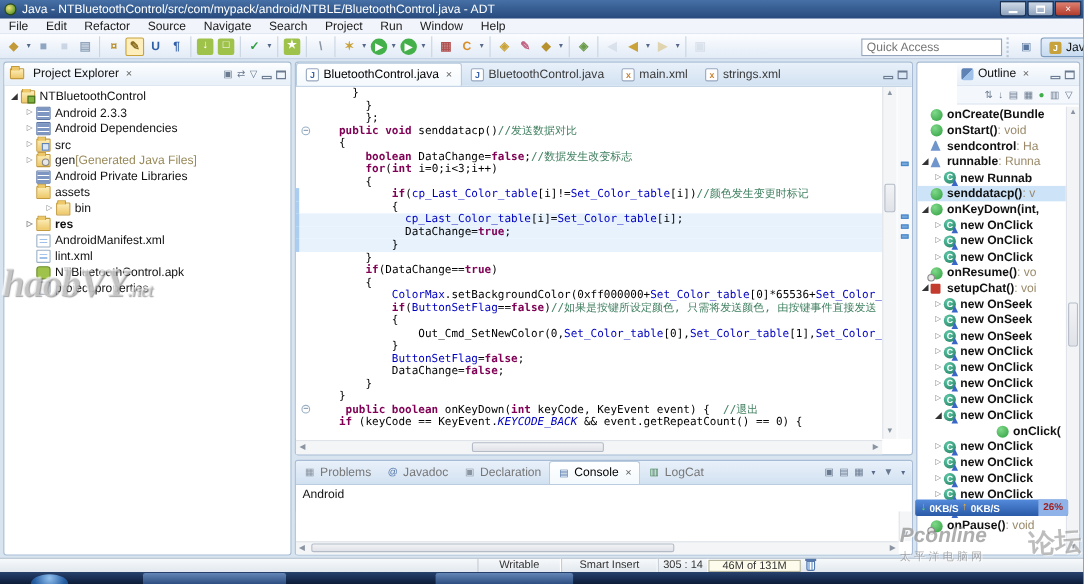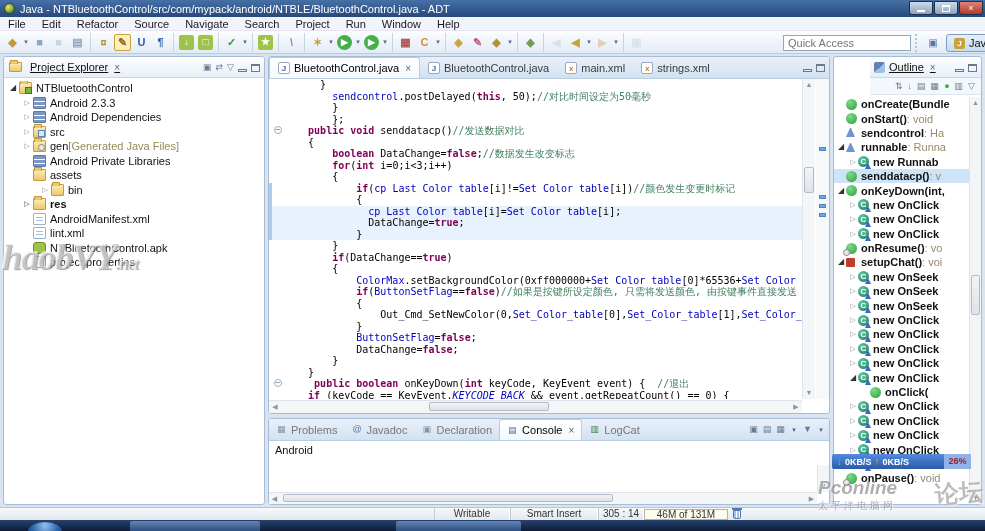--- a/index.html
+++ b/index.html
@@ -49,21 +49,21 @@
     border:1px solid #7d9cc0;border-radius:3px;background:linear-gradient(#e6f0fa,#c7dbf0);
     font-size:11px;color:#111;}
   .persp-java .jicon{width:11px;height:11px;border-radius:2px;background:#c8a23c;color:#fff;
     font-size:8px;font-weight:bold;text-align:center;line-height:11px;}
 
   
   .workbench{position:absolute;left:0;top:54px;width:985px;height:453px;background:#d9e4f1;}
   .panel{position:absolute;background:#fff;border:1px solid #a8bdd5;border-radius:3px;}
   .phead{height:21px;background:linear-gradient(#fdfeff,#e7eff8);border-bottom:1px solid #c9d6e6;
     border-radius:3px 3px 0 0;display:flex;align-items:center;font-size:11px;color:#111;
-    padding:0 4px;position:relative;text-decoration:underline;}
+    padding:0 4px;position:relative;}
   .phead .ptitle{margin:0 4px;white-space:nowrap;}
   .phead .pclose{color:#666;font-size:10px;margin-left:2px;}
   .phead-btns{position:absolute;right:4px;top:0;height:21px;display:flex;align-items:center;gap:4px;}
   .hbtn{font-size:9px;color:#6a7a90;line-height:1;}
   .mm-min{width:9px;height:3px;border:1px solid #6a7a90;margin-top:6px;}
   .mm-max{width:9px;height:8px;border:1px solid #6a7a90;border-top-width:2px;}
 
   
   .explorer{left:3px;top:2px;width:262px;height:449px;}
   .tree{position:absolute;left:0;top:24px;right:0;bottom:0;overflow:hidden;font-size:11px;}
@@ -407,21 +407,20 @@
             <span class="fic-xmltab">x</span>
             <span>strings.xml</span>
           </span>
           <span class="phead-btns">
           <span class="mm-min"></span>
           <span class="mm-max"></span>
         </span>
       </div>
       <div class="codearea" id="code">
           <div class="cl"><span class="gut"></span><span class="ct"><span class="tk-p">      }</span></span></div>
-          <div class="cl"><span class="gut"></span><span class="ct"><span class="tk-f">        sendcontrol</span><span class="tk-p">.postDelayed(</span><span class="tk-k">this</span><span class="tk-p">, 50);</span><span class="tk-c">//对比时间设定为50毫秒</span></span></div>
           <div class="cl"><span class="gut"></span><span class="ct"><span class="tk-p">        }</span></span></div>
           <div class="cl"><span class="gut"></span><span class="ct"><span class="tk-p">        };</span></span></div>
           <div class="cl"><span class="gut"><span class="fold">−</span></span><span class="ct"><span class="tk-k">    public void </span><span class="tk-p">senddatacp()</span><span class="tk-c">//发送数据对比</span></span></div>
           <div class="cl"><span class="gut"></span><span class="ct"><span class="tk-p">    {</span></span></div>
           <div class="cl"><span class="gut"></span><span class="ct"><span class="tk-k">        boolean </span><span class="tk-p">DataChange=</span><span class="tk-k">false</span><span class="tk-p">;</span><span class="tk-c">//数据发生改变标志</span></span></div>
           <div class="cl"><span class="gut"></span><span class="ct"><span class="tk-k">        for</span><span class="tk-p">(</span><span class="tk-k">int</span><span class="tk-p"> i=0;i&lt;3;i++)</span></span></div>
           <div class="cl"><span class="gut"></span><span class="ct"><span class="tk-p">        {</span></span></div>
           <div class="cl bar"><span class="gut"></span><span class="ct"><span class="tk-k">            if</span><span class="tk-p">(</span><span class="tk-f">cp_Last_Color_table</span><span class="tk-p">[i]!=</span><span class="tk-f">Set_Color_table</span><span class="tk-p">[i])</span><span class="tk-c">//颜色发生变更时标记</span></span></div>
           <div class="cl bar"><span class="gut"></span><span class="ct"><span class="tk-p">            {</span></span></div>
           <div class="cl hl bar"><span class="gut"></span><span class="ct"><span class="tk-f">              cp_Last_Color_table</span><span class="tk-p">[i]=</span><span class="tk-f">Set_Color_table</span><span class="tk-p">[i];</span></span></div>
@@ -623,21 +622,21 @@
           <div class="orow" style="padding-left: 14px;">
             <span class="arrow">▷</span>
             <span class="oic oic-anon">C</span>
             <span class="olabel">new OnClick</span>
           </div>
           <div class="orow" style="padding-left: 14px;">
             <span class="arrow exp">◢</span>
             <span class="oic oic-anon">C</span>
             <span class="olabel">new OnClick</span>
           </div>
-          <div class="orow" style="padding-left: 26px;">
+          <div class="orow" style="padding-left: 26px; margin-left: 36px;">
             <span class="arrow"></span>
             <span class="oic oic-pub"></span>
             <span class="olabel">onClick(</span>
           </div>
           <div class="orow" style="padding-left: 14px;">
             <span class="arrow">▷</span>
             <span class="oic oic-anon">C</span>
             <span class="olabel">new OnClick</span>
           </div>
           <div class="orow" style="padding-left: 14px;">

